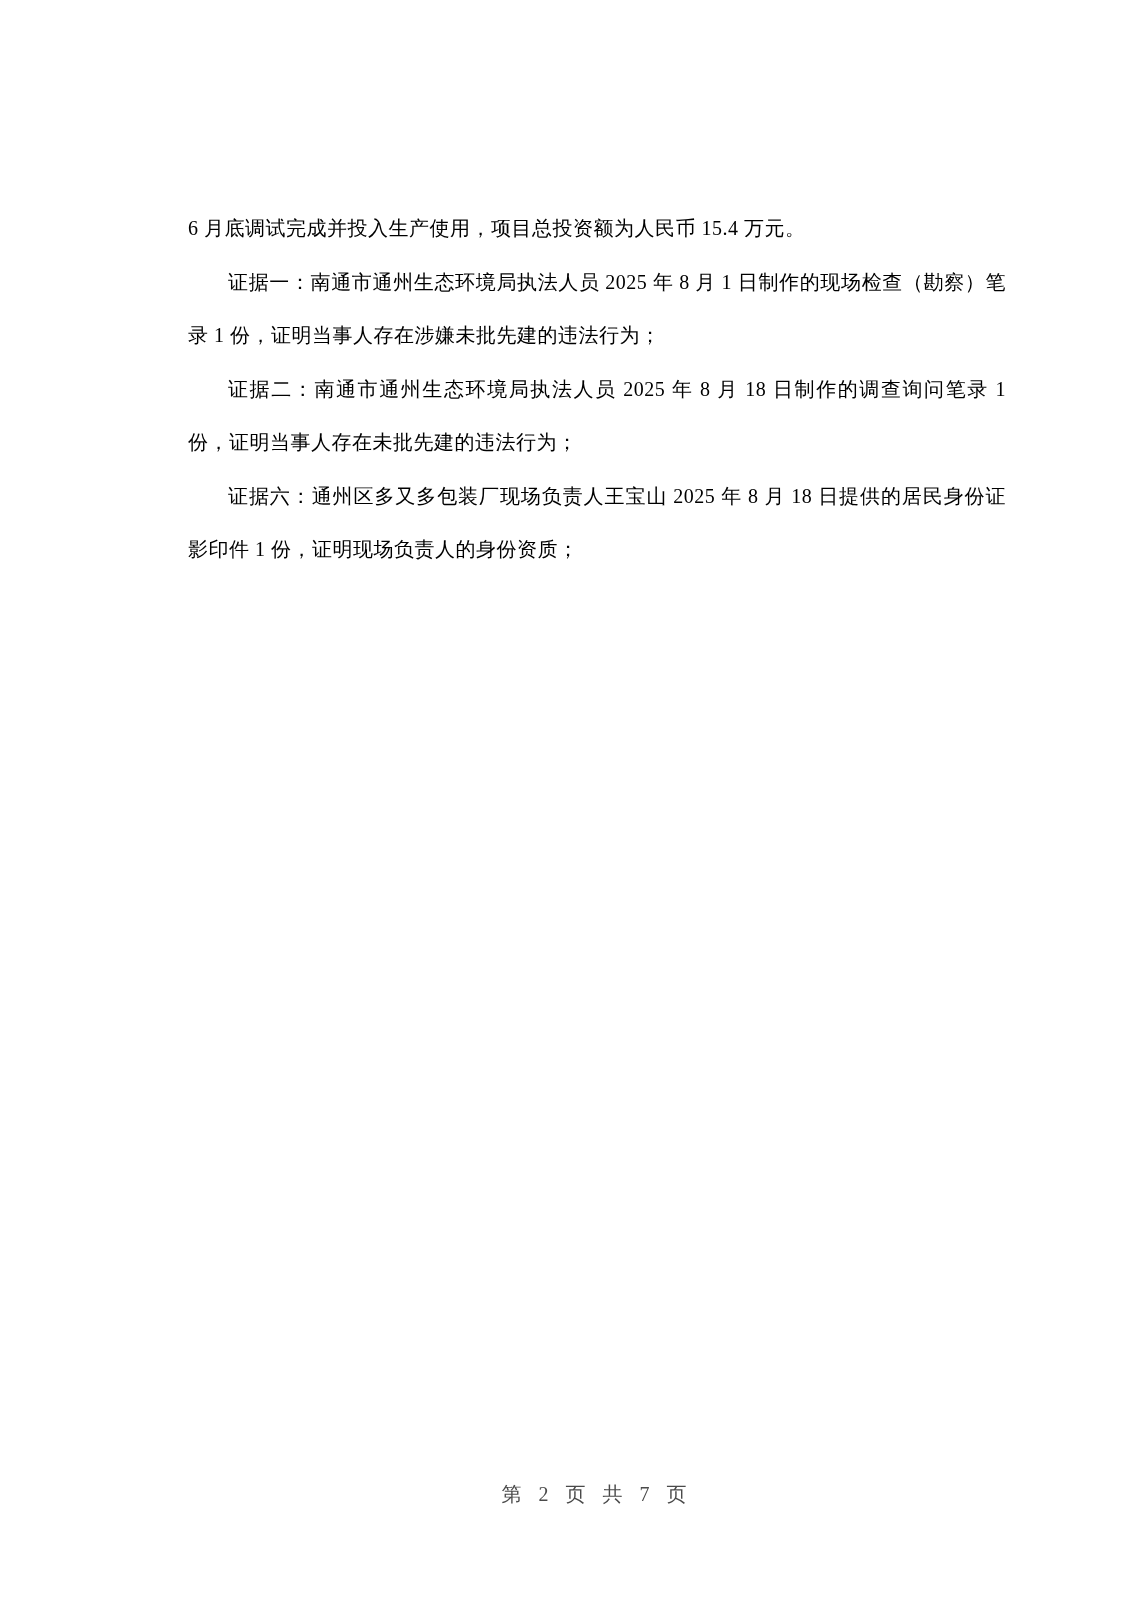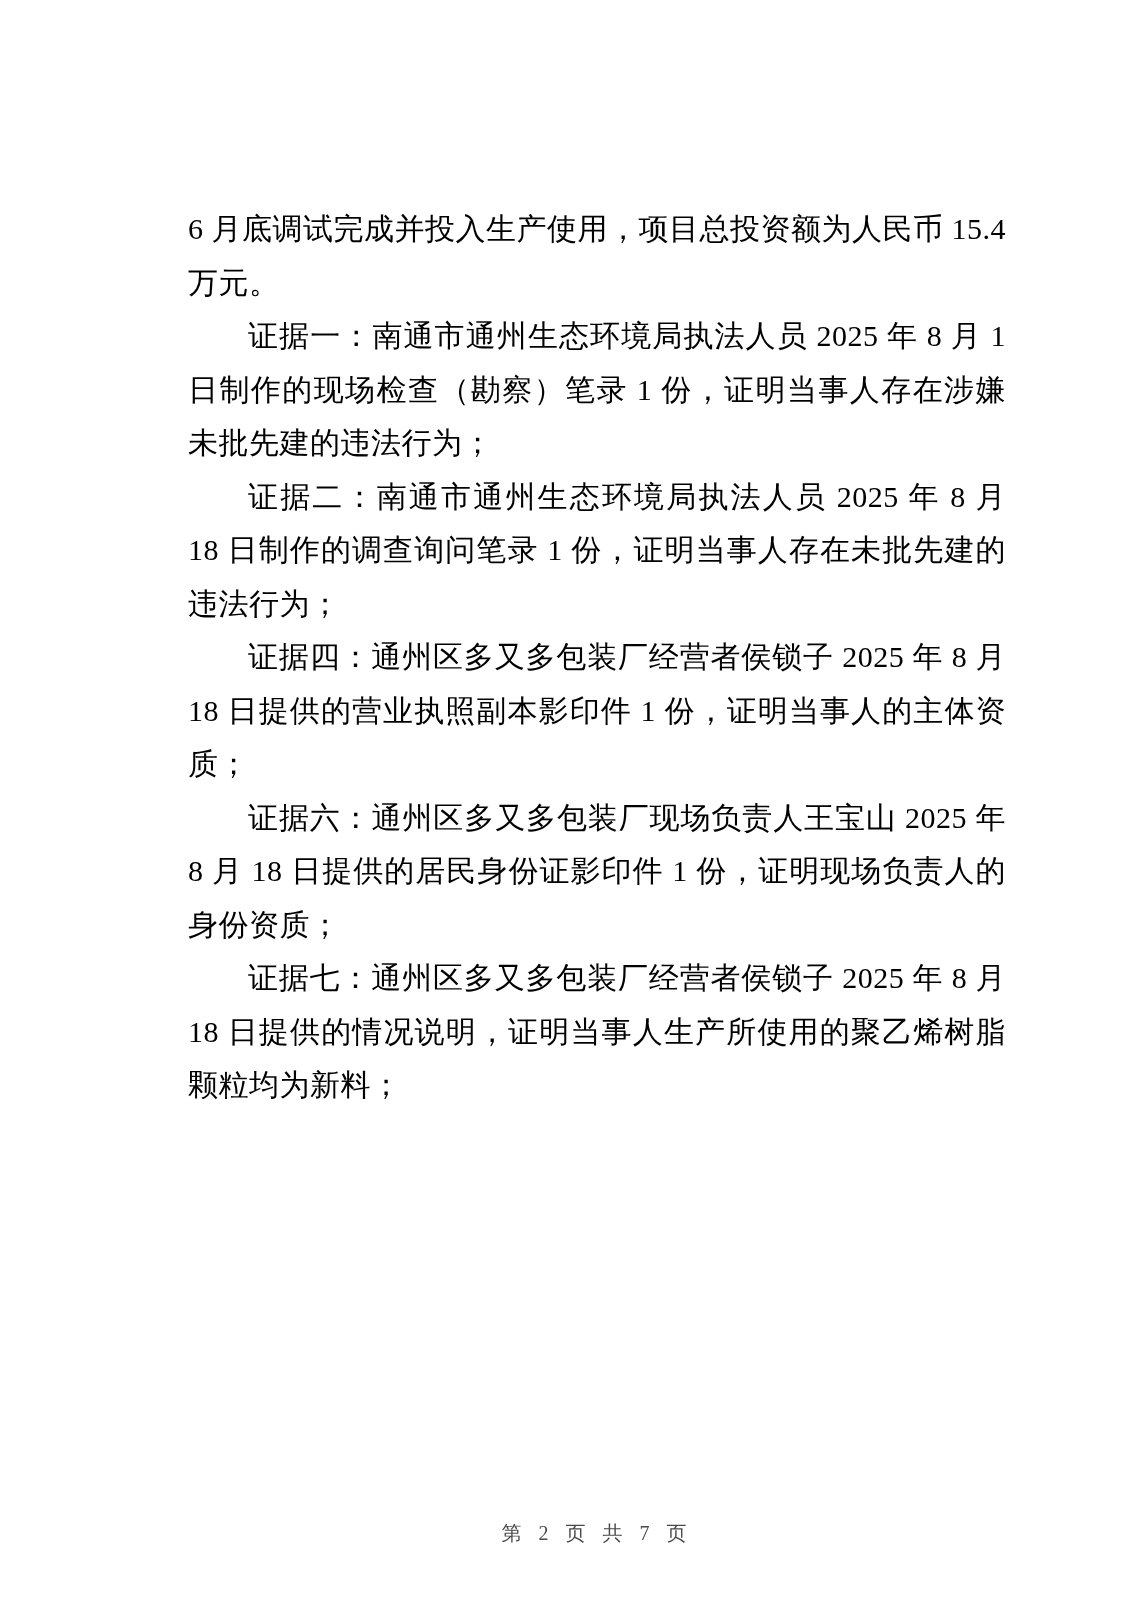--- a/index.html
+++ b/index.html
@@ -14,51 +14,49 @@
     background: #ffffff;
     color: #000000;
     font-family: "Liberation Serif", "DejaVu Serif", serif;
     overflow: hidden;
   }
   .content {
     position: absolute;
     left: 188px;
     top: 202px;
     width: 818px;
-    font-size: 30px;
+    font-size: 20px;
     line-height: 53.5px;
     text-align: justify;
     letter-spacing: 0.5px;
     color: #000000;
   }
   .content p {
     margin: 0;
     padding: 0;
     text-indent: 2em;
   }
   .content p.continuation {
     text-indent: 0;
   }
   .footer {
     position: absolute;
     left: 188px;
-    top: 1520px;
+    top: 1481px;
     width: 818px;
     text-align: center;
     font-size: 20px;
     letter-spacing: 6px;
     color: #4a4a4a;
   }
 </style>
 </head>
 <body>
 
 <div class="page">
   <div class="content">
     <p class="continuation">6 月底调试完成并投入生产使用，项目总投资额为人民币 15.4 万元。</p>
     <p>证据一：南通市通州生态环境局执法人员 2025 年 8 月 1 日制作的现场检查（勘察）笔录 1 份，证明当事人存在涉嫌未批先建的违法行为；</p>
     <p>证据二：南通市通州生态环境局执法人员 2025 年 8 月 18 日制作的调查询问笔录 1 份，证明当事人存在未批先建的违法行为；</p>
-    <p>证据四：通州区多又多包装厂经营者侯锁子 2025 年 8 月 18 日提供的营业执照副本影印件 1 份，证明当事人的主体资质；</p>
     <p>证据六：通州区多又多包装厂现场负责人王宝山 2025 年 8 月 18 日提供的居民身份证影印件 1 份，证明现场负责人的身份资质；</p>
-    <p>证据七：通州区多又多包装厂经营者侯锁子 2025 年 8 月 18 日提供的情况说明，证明当事人生产所使用的聚乙烯树脂颗粒均为新料；</p>
   </div>
   <div class="footer">第 2 页 共 7 页</div>
 </div>
 
 </body></html>

